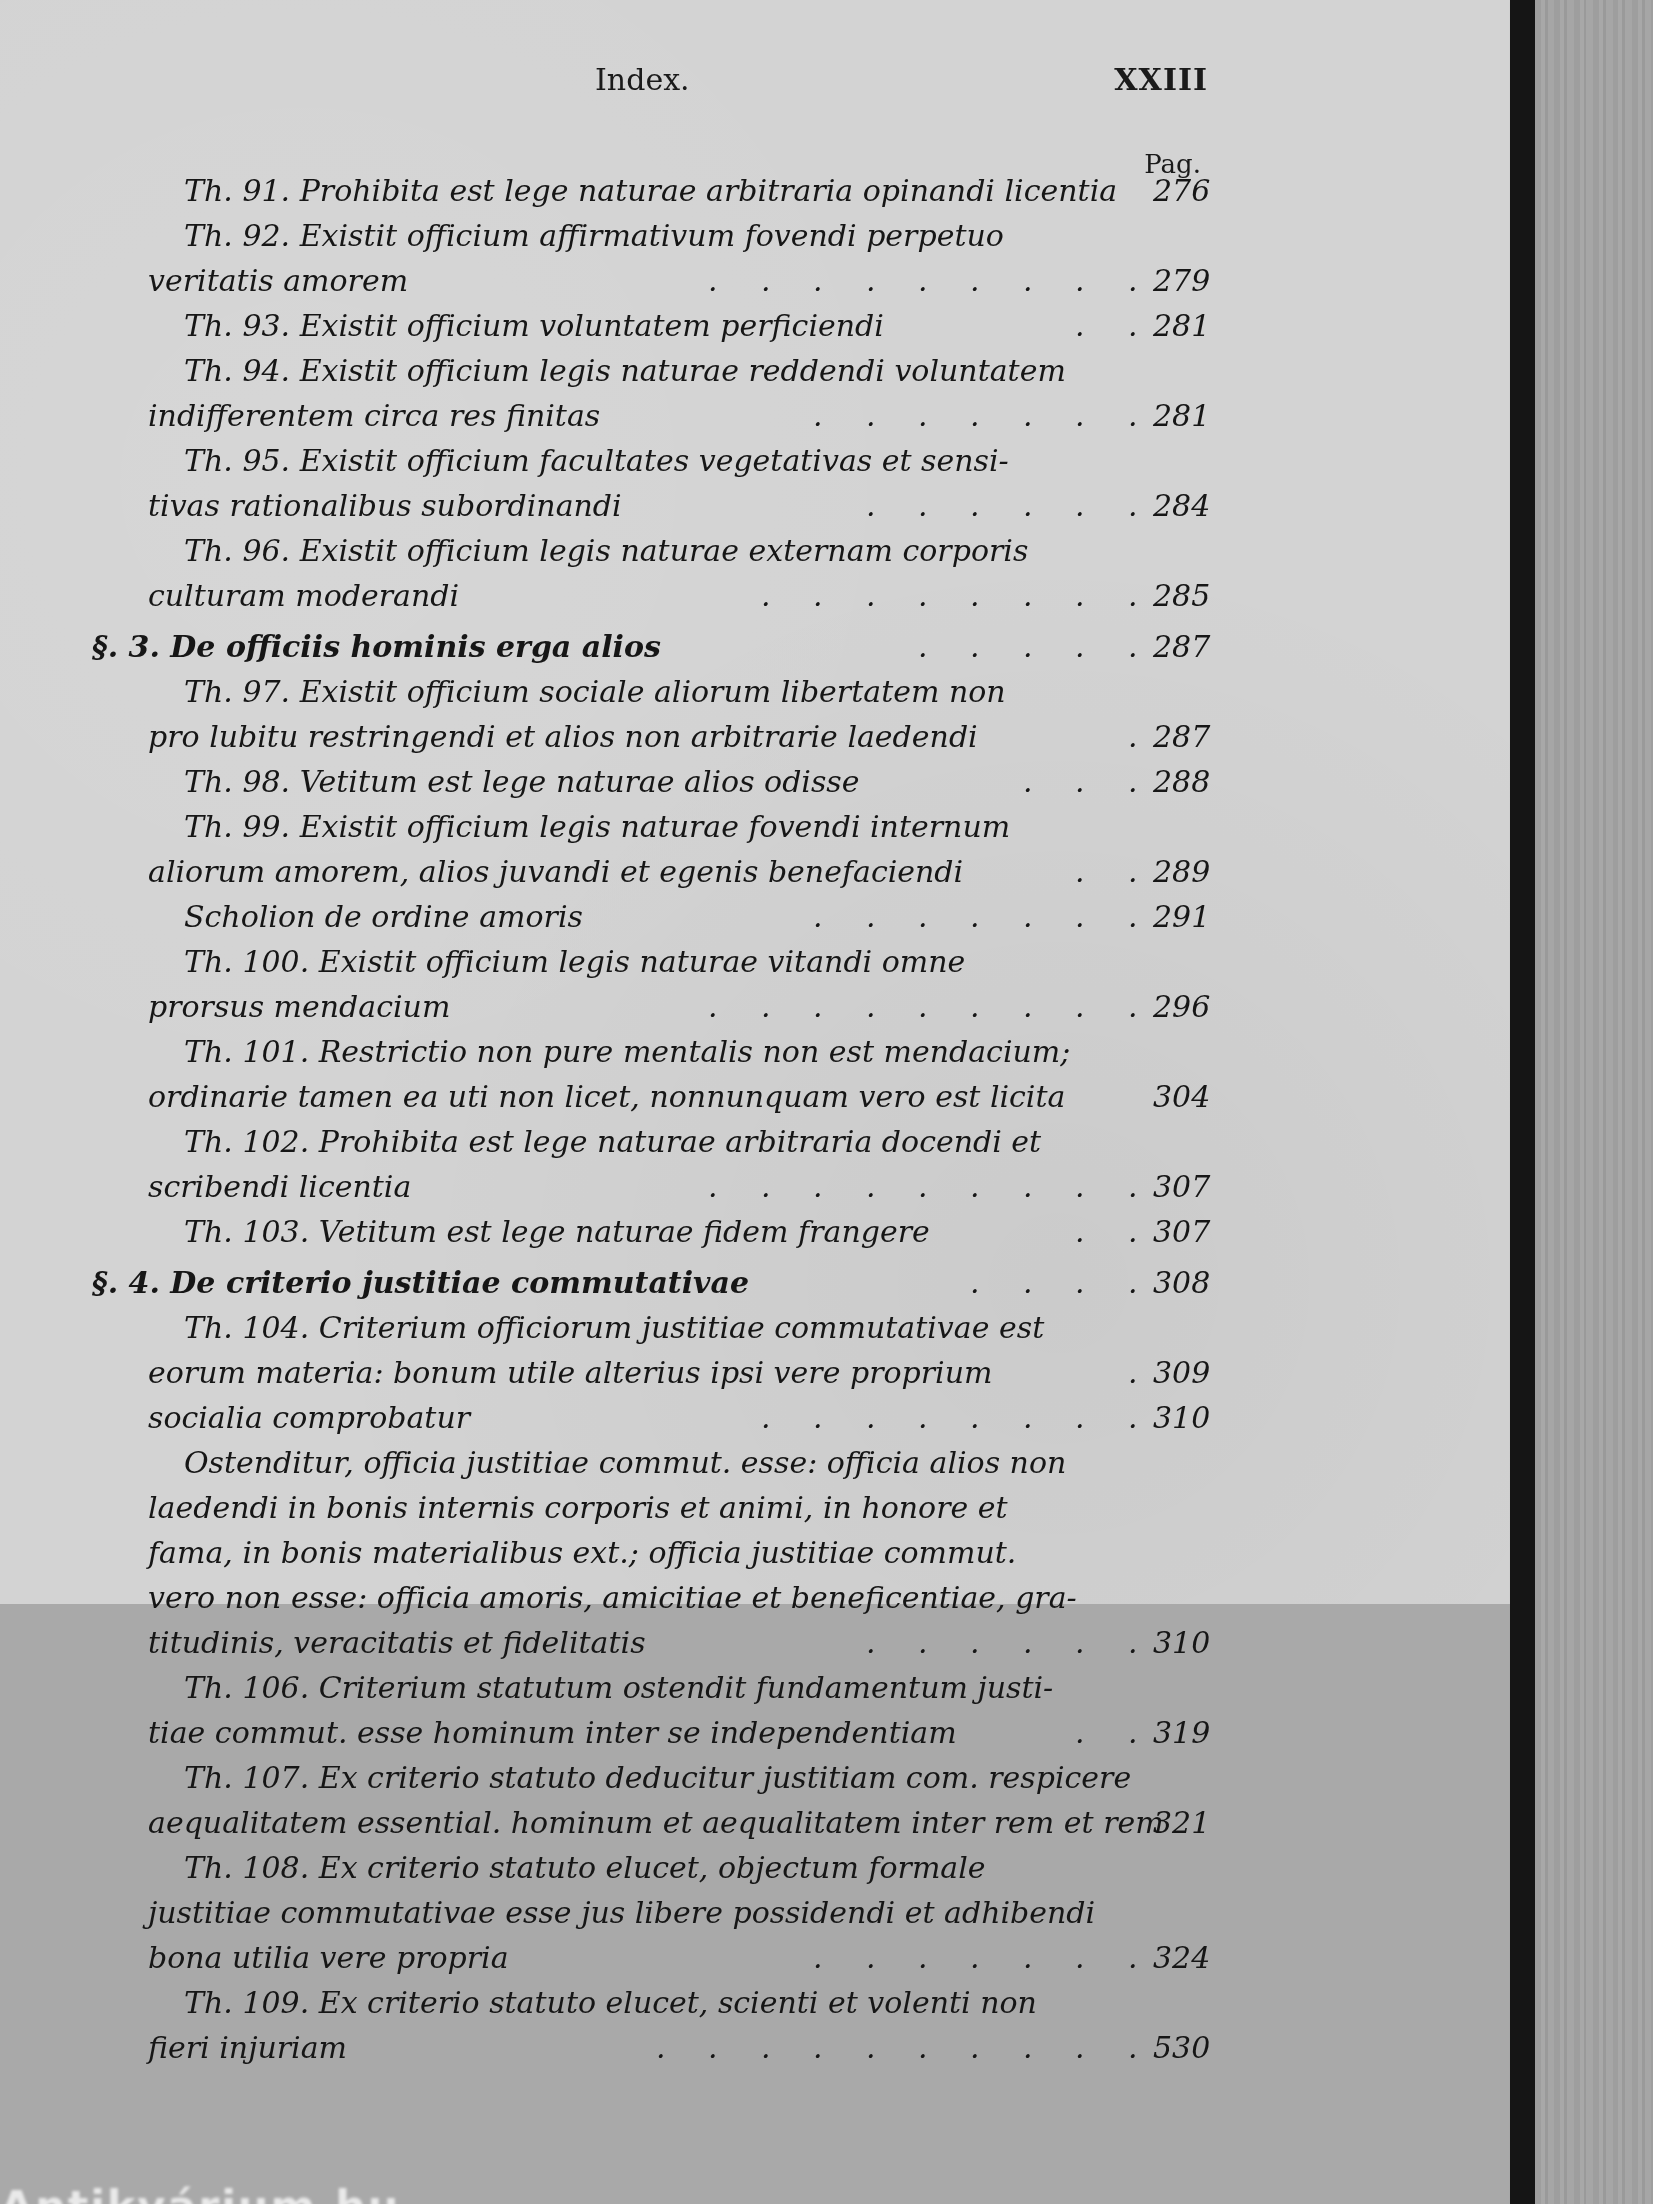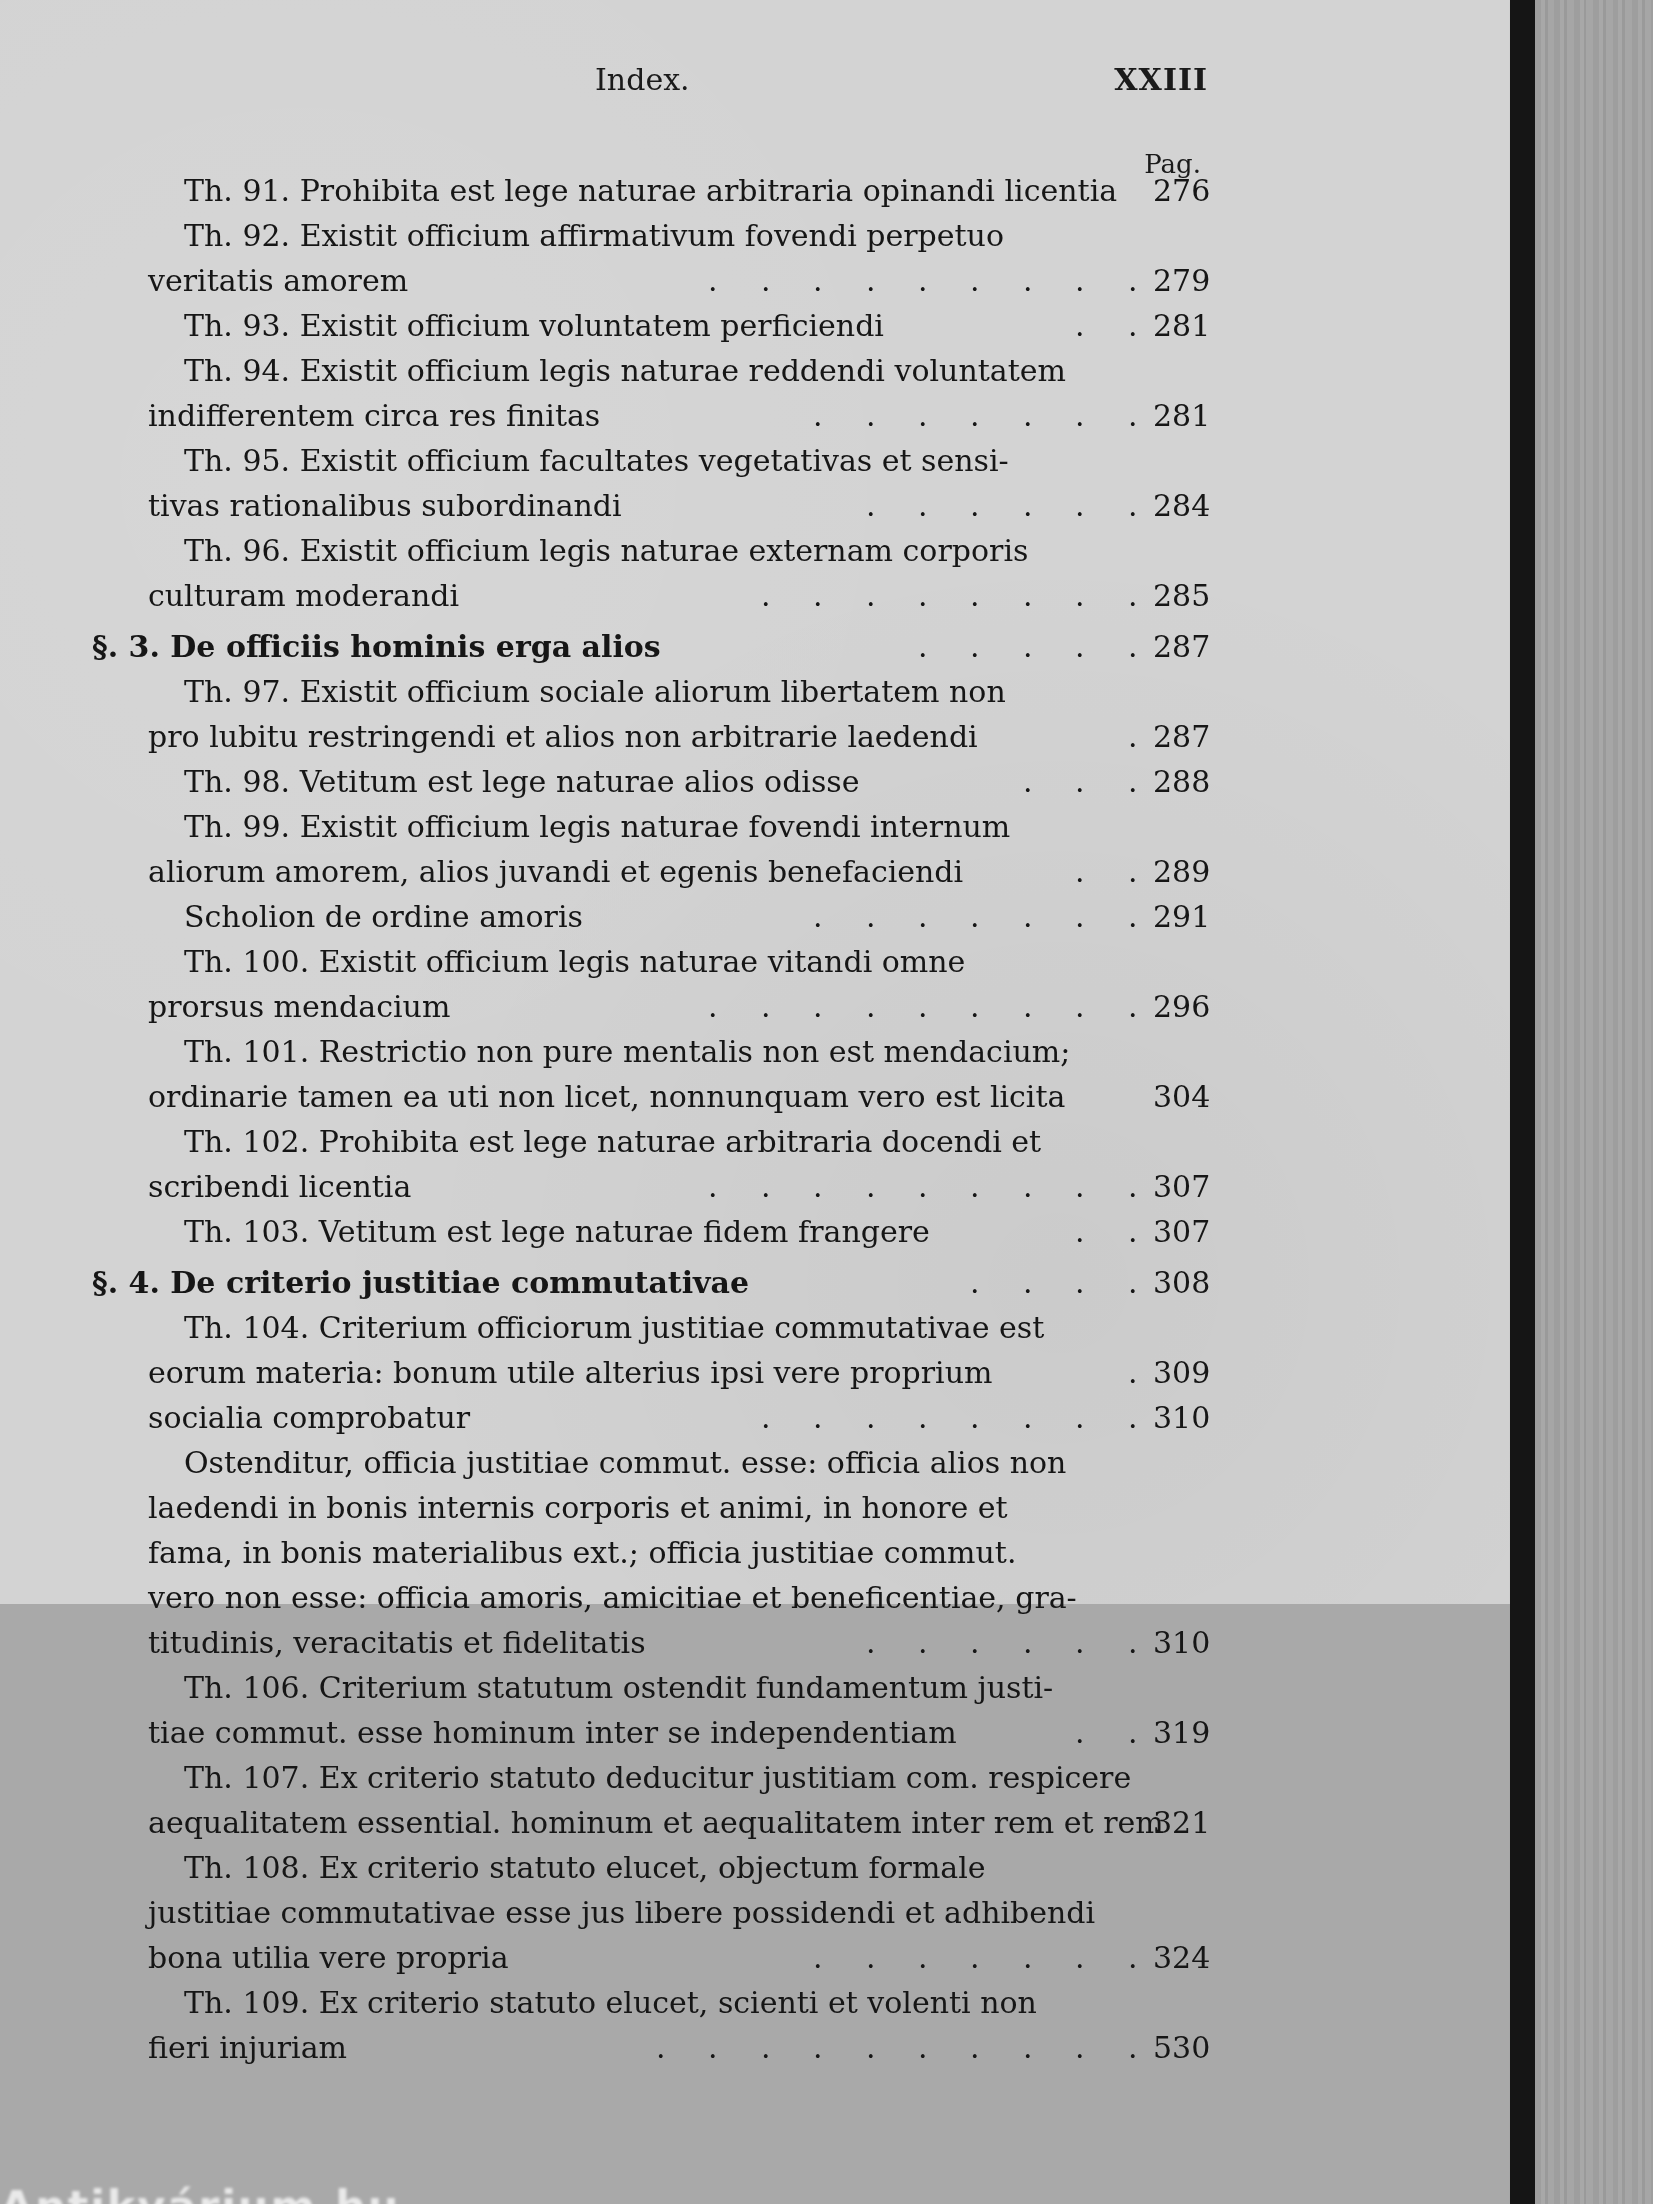--- a/index.html
+++ b/index.html
@@ -27,21 +27,21 @@
   .running-head {
     position: absolute; top: 62px; left: 0; width: 1512px; height: 45px;
     font-size: 30px; color: #1a1a1a;
   }
   .running-head .title { position: absolute; left: 595px; top: 0; }
   .running-head .folio { position: absolute; right: 304px; top: 0; font-weight: bold; letter-spacing: 1px; }
   .pag-label {
     position: absolute; top: 149px; right: 311px; font-size: 26px; color: #1a1a1a;
   }
   .entries {
-    position: absolute; left: 0; top: 168px; width: 1512px;
+    position: absolute; left: 0; top: 168px; width: 1512px; font-style: italic;
   }
   .line {
     position: relative; height: 45px; font-size: 30px; line-height: 45px; color: #161616;
     white-space: nowrap;
   }
   .line .txt { position: absolute; left: 148px; }
   .line.indent .txt { left: 184px; }
   .line.section .txt { left: 92px; font-weight: bold; }
   .line .dots {
     position: absolute; right: 446px; letter-spacing: 0;

